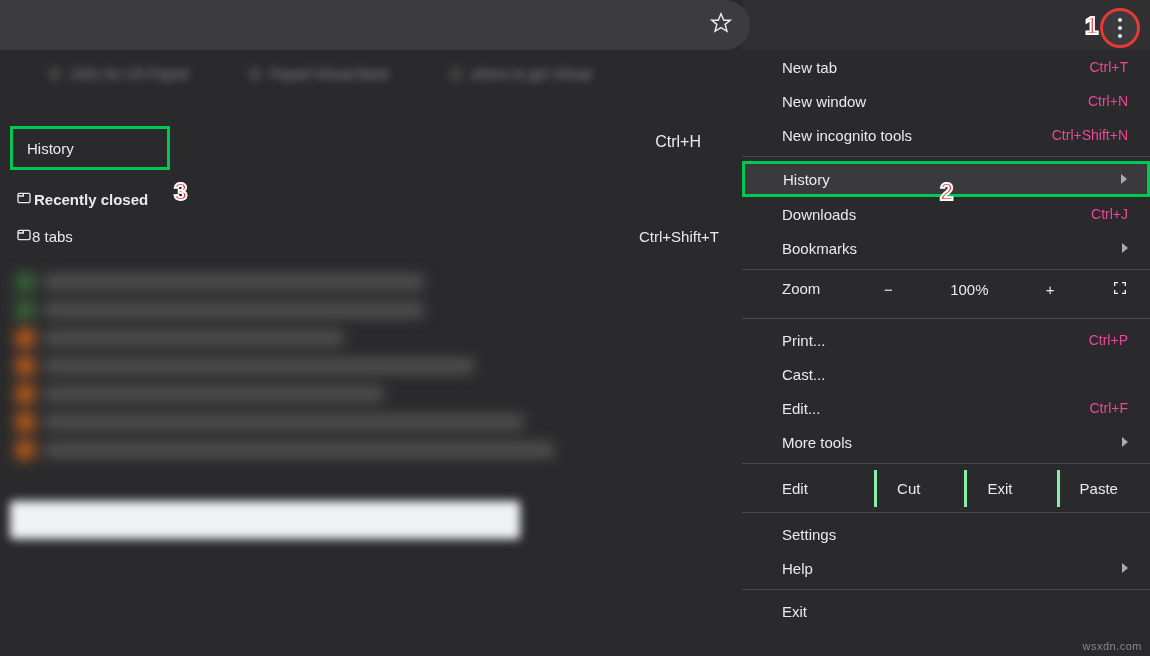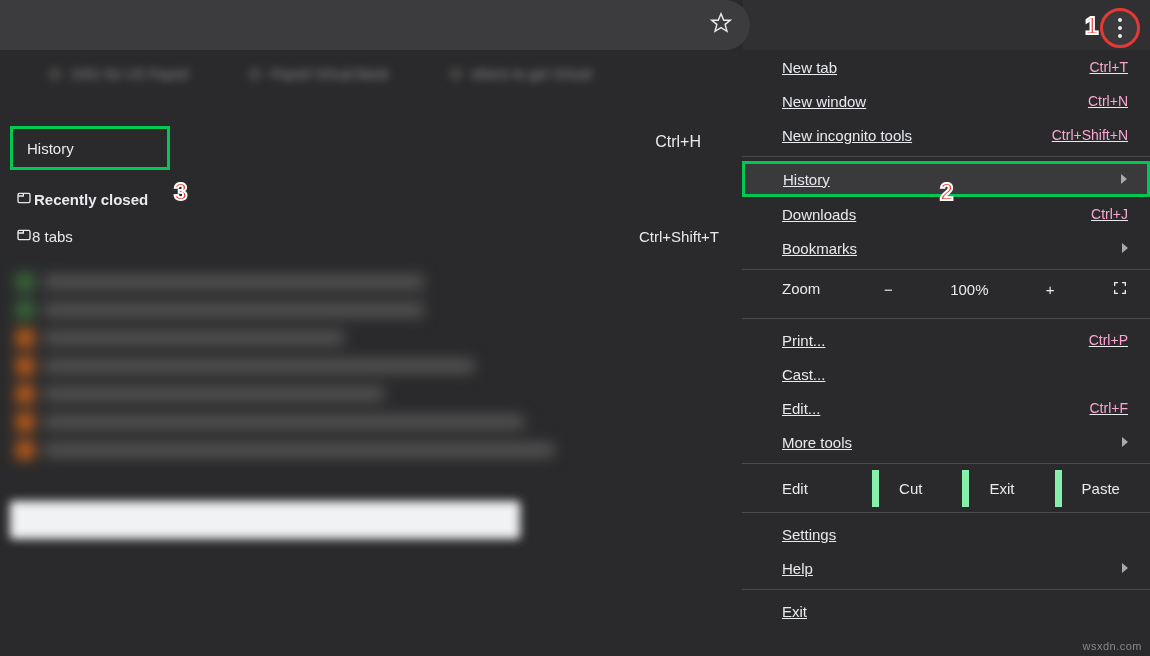--- a/index.html
+++ b/index.html
@@ -23,33 +23,33 @@
 .sub-head { display:flex; align-items:center; gap:2px; padding:6px 16px; font-weight:600; font-size:15px; }
 .tab-icon svg { width:16px; height:16px; stroke:#e8eaed; stroke-width:2; fill:none; }
 .sub-row.full { width:100%; }
 .blur-list { padding:6px 16px; filter:blur(7px); }
 .blur-item { display:flex; align-items:center; gap:10px; margin:10px 0; }
 .blur-item .sq { width:18px; height:18px; border-radius:3px; }
 .blur-item .txt { height:14px; background:#555; border-radius:3px; }
 .white-bar { margin:26px 10px 0 10px; height:38px; background:#f1f2f3; border-radius:3px; width:510px; filter:blur(5px); }
 .menu { position:absolute; top:50px; right:0; width:408px; background:#2a2a2c; display:flex; flex-direction:column; font-size:15px; }
 .menu hr { border:none; border-top:1px solid #4a4a4d; margin:4px 0; }
-.item { display:flex; align-items:center; justify-content:space-between; padding:6px 22px 6px 40px; height:34px; cursor:default;text-decoration:underline; }
-.item .shortcut { color:#f9a8d4; font-size:14px; }
+.item { display:flex; align-items:center; justify-content:space-between; padding:6px 22px 6px 40px; height:34px; cursor:default; }
+.item .shortcut { color:#ec4899; font-size:14px; }
 .item.arrow::after { content:""; width:0; height:0; border-top:5px solid transparent; border-bottom:5px solid transparent; border-left:6px solid #aaa; margin-left:8px; }
 .item.green { border:3px solid #00c853; background:#3a3a3d; padding:4px 20px 4px 38px; height:36px; }
 .zoom-row { display:flex; align-items:flex-start; padding:6px 22px 6px 40px; height:40px; }
 .zoom-label { flex:0 0 92px; }
 .zoom-ctrl { flex:1; display:flex; align-items:center; justify-content:space-between; padding-left:10px; }
 .zoom-ctrl span { color:#e8eaed; }
 .fs-icon svg { width:16px; height:16px; stroke:#e8eaed; stroke-width:2; fill:none; }
 .edit-row { display:flex; align-items:center; padding:6px 0 6px 40px; height:40px; }
 .edit-row .lbl { flex:0 0 80px; }
 .edit-row .btns { flex:1; display:flex; align-items:center; justify-content:space-around; }
-.edit-row .btns span { border-left:7px solid #86efac; padding:10px 20px; }
+.edit-row .btns span { border-left:3px solid #86efac; padding:10px 20px; }
 .watermark { position:absolute; bottom:4px; right:8px; color:#888; font-size:11px; letter-spacing:.5px; }
 </style>
 </head>
 <body>
 
 <div class="addr-bar">
   <span class="star-icon">
     <svg viewBox="0 0 24 24">
         <polygon points="12,2 15,9 22,9 16.5,13.5 18.5,21 12,17 5.5,21 7.5,13.5 2,9 9,9"></polygon>
       </svg>

